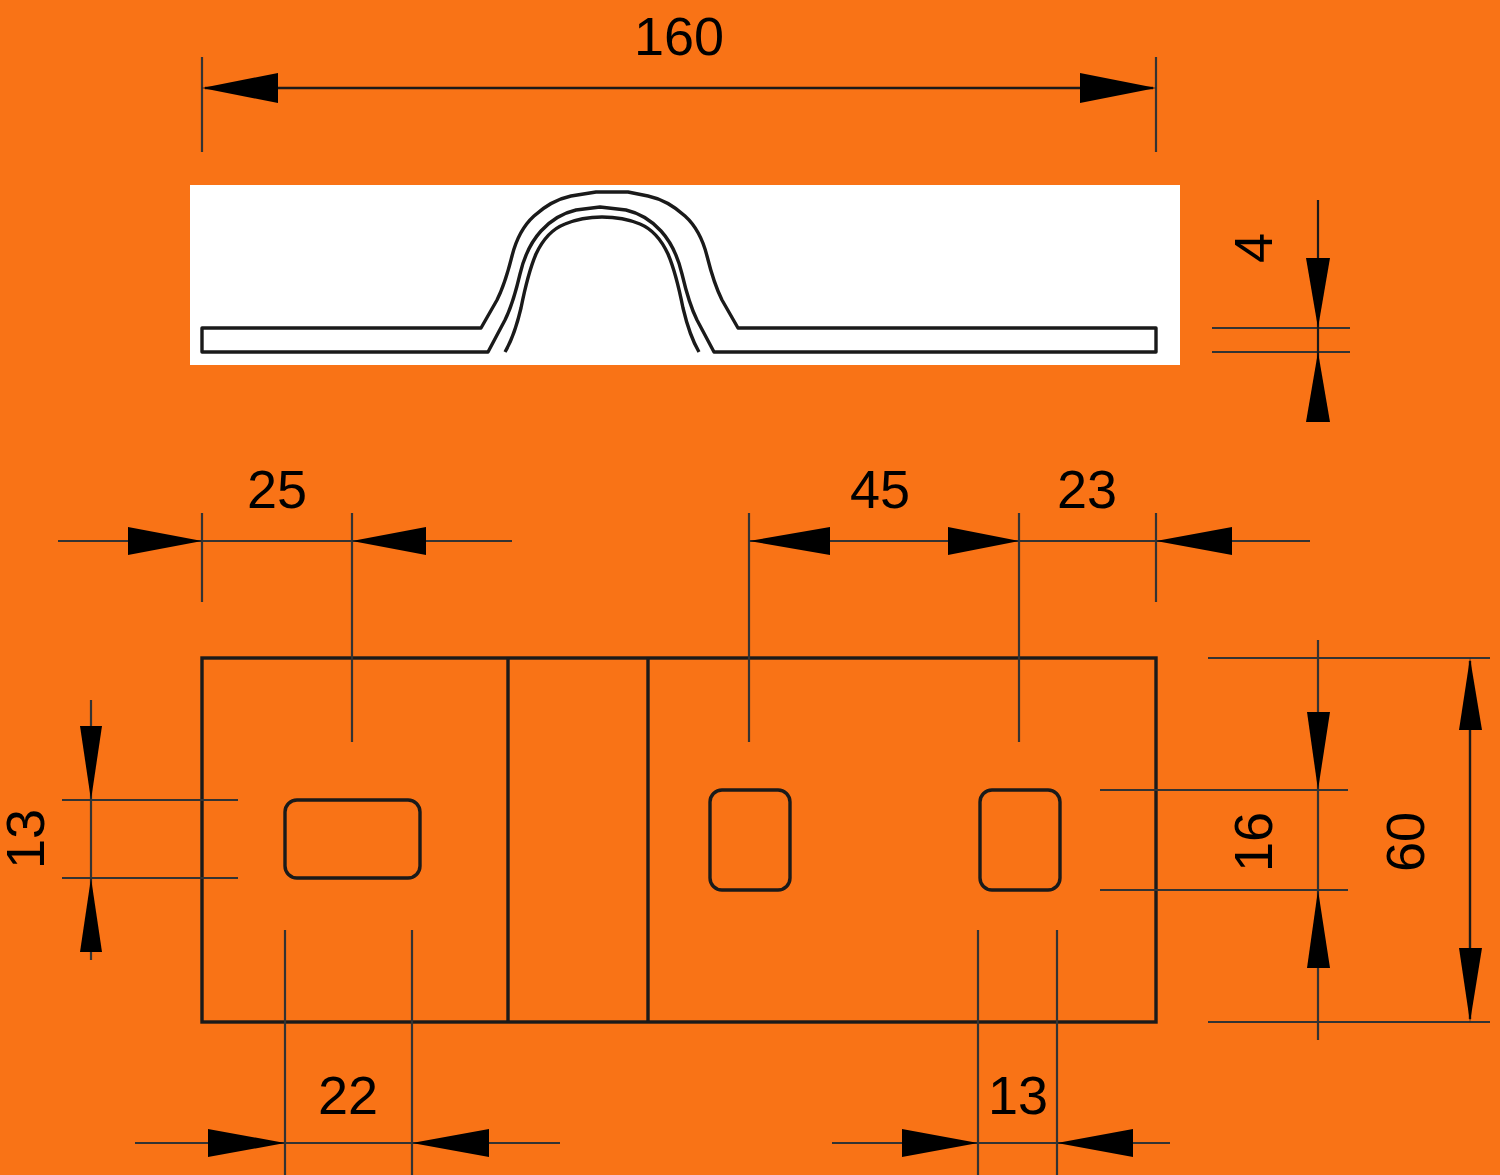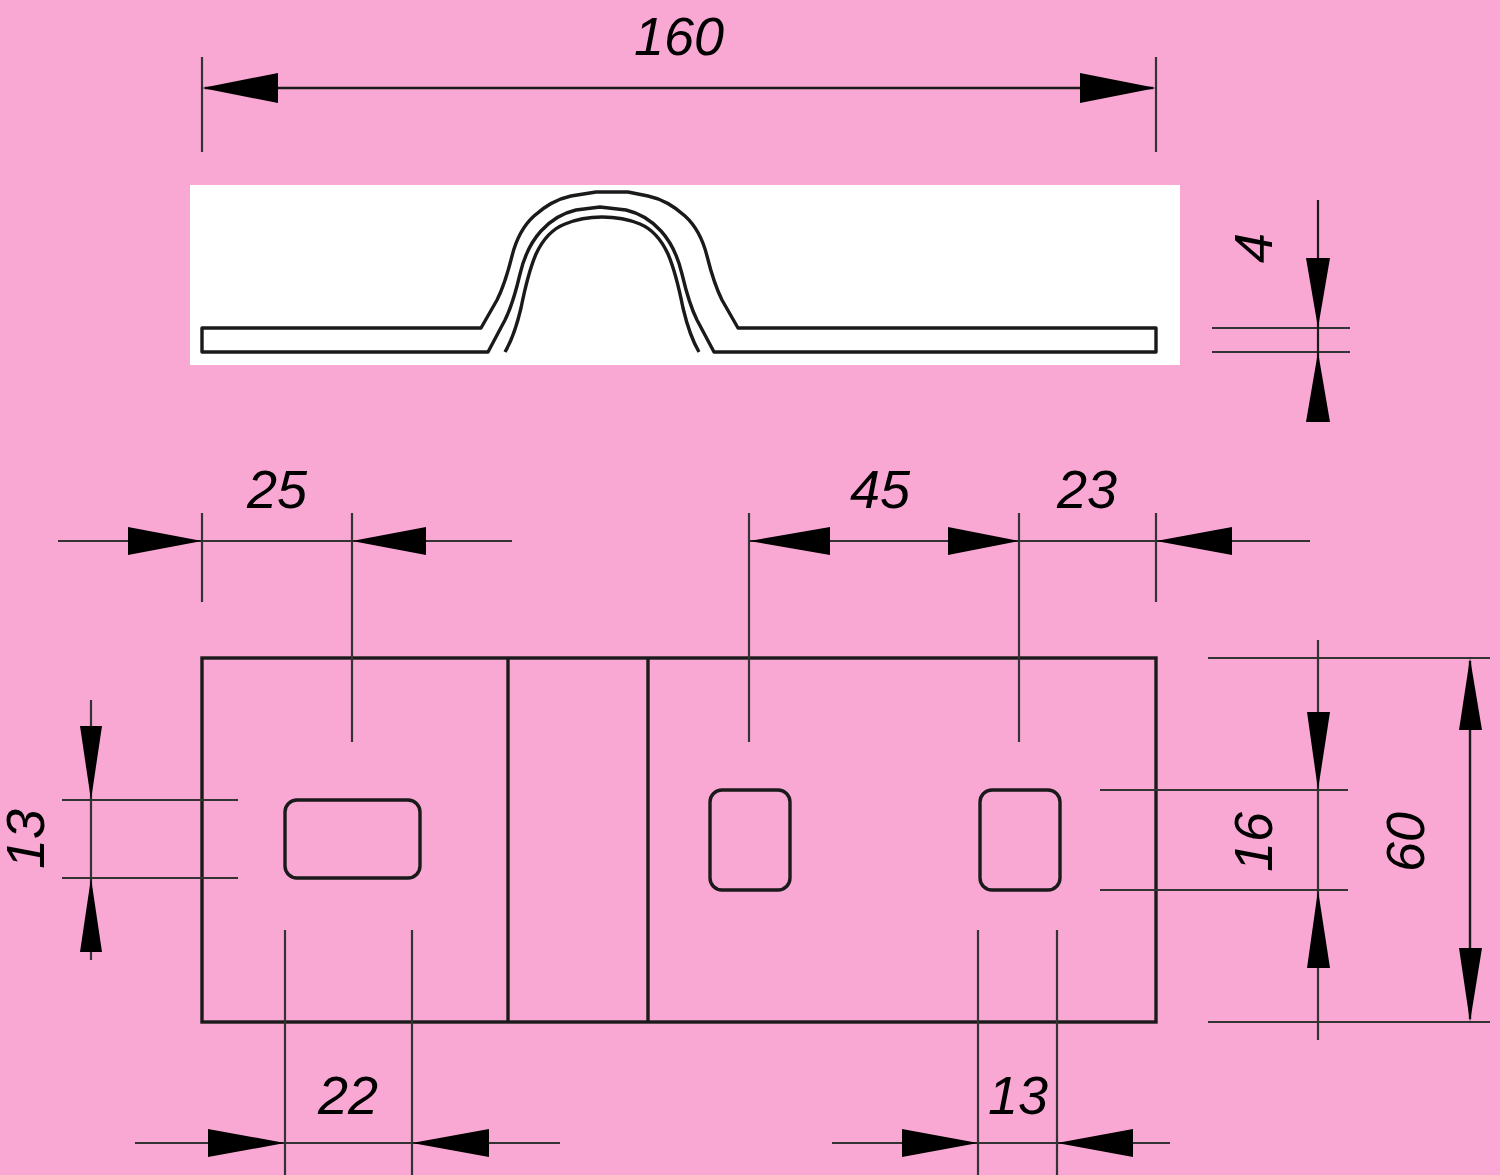--- a/index.html
+++ b/index.html
@@ -7,23 +7,22 @@
     padding: 0;
     background: #ffffff;
   }
   body {
     font-family: "Liberation Sans", sans-serif;
   }
   #drawing-root {
     position: relative;
     width: 1500px;
     height: 1175px;
-    background: #f9a8d4;
+    background: #f97316;
     overflow: hidden;
-    font-style: italic;
   }
   svg#drawing-svg {
     display: block;
     width: 1500px;
     height: 1175px;
   }
   .dim-text {
     font-family: "Liberation Sans", sans-serif;
     font-size: 54px;
     fill: #000000;

